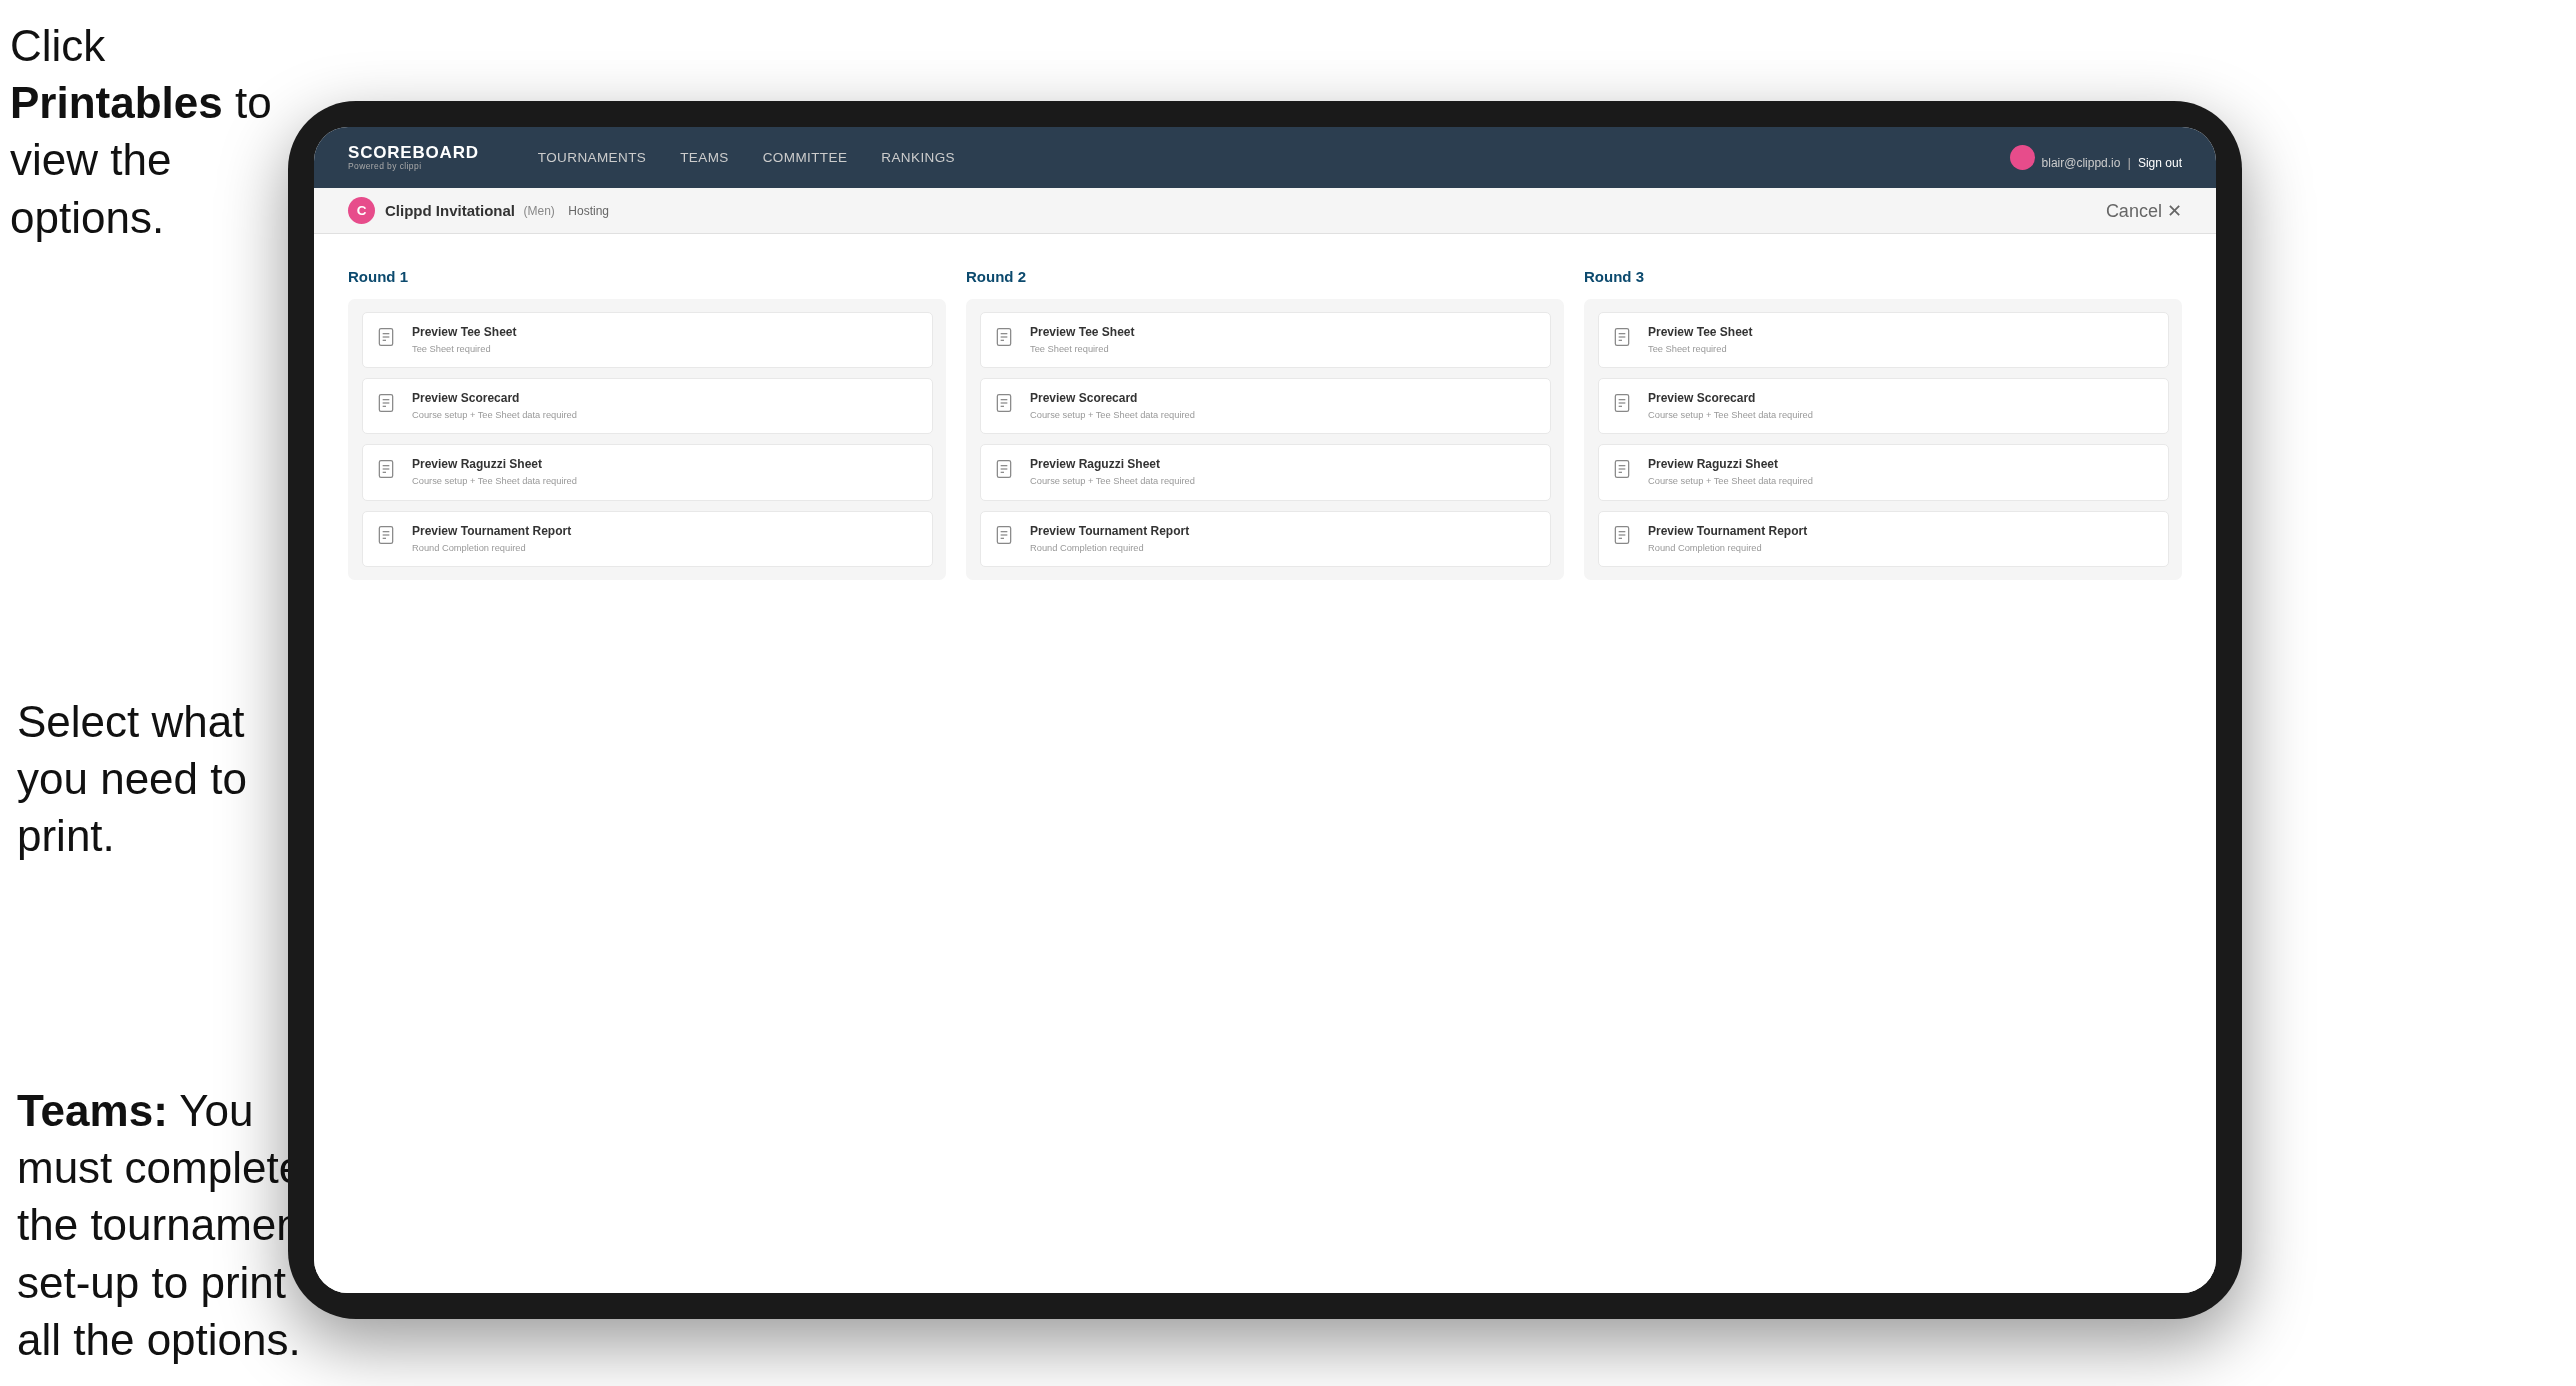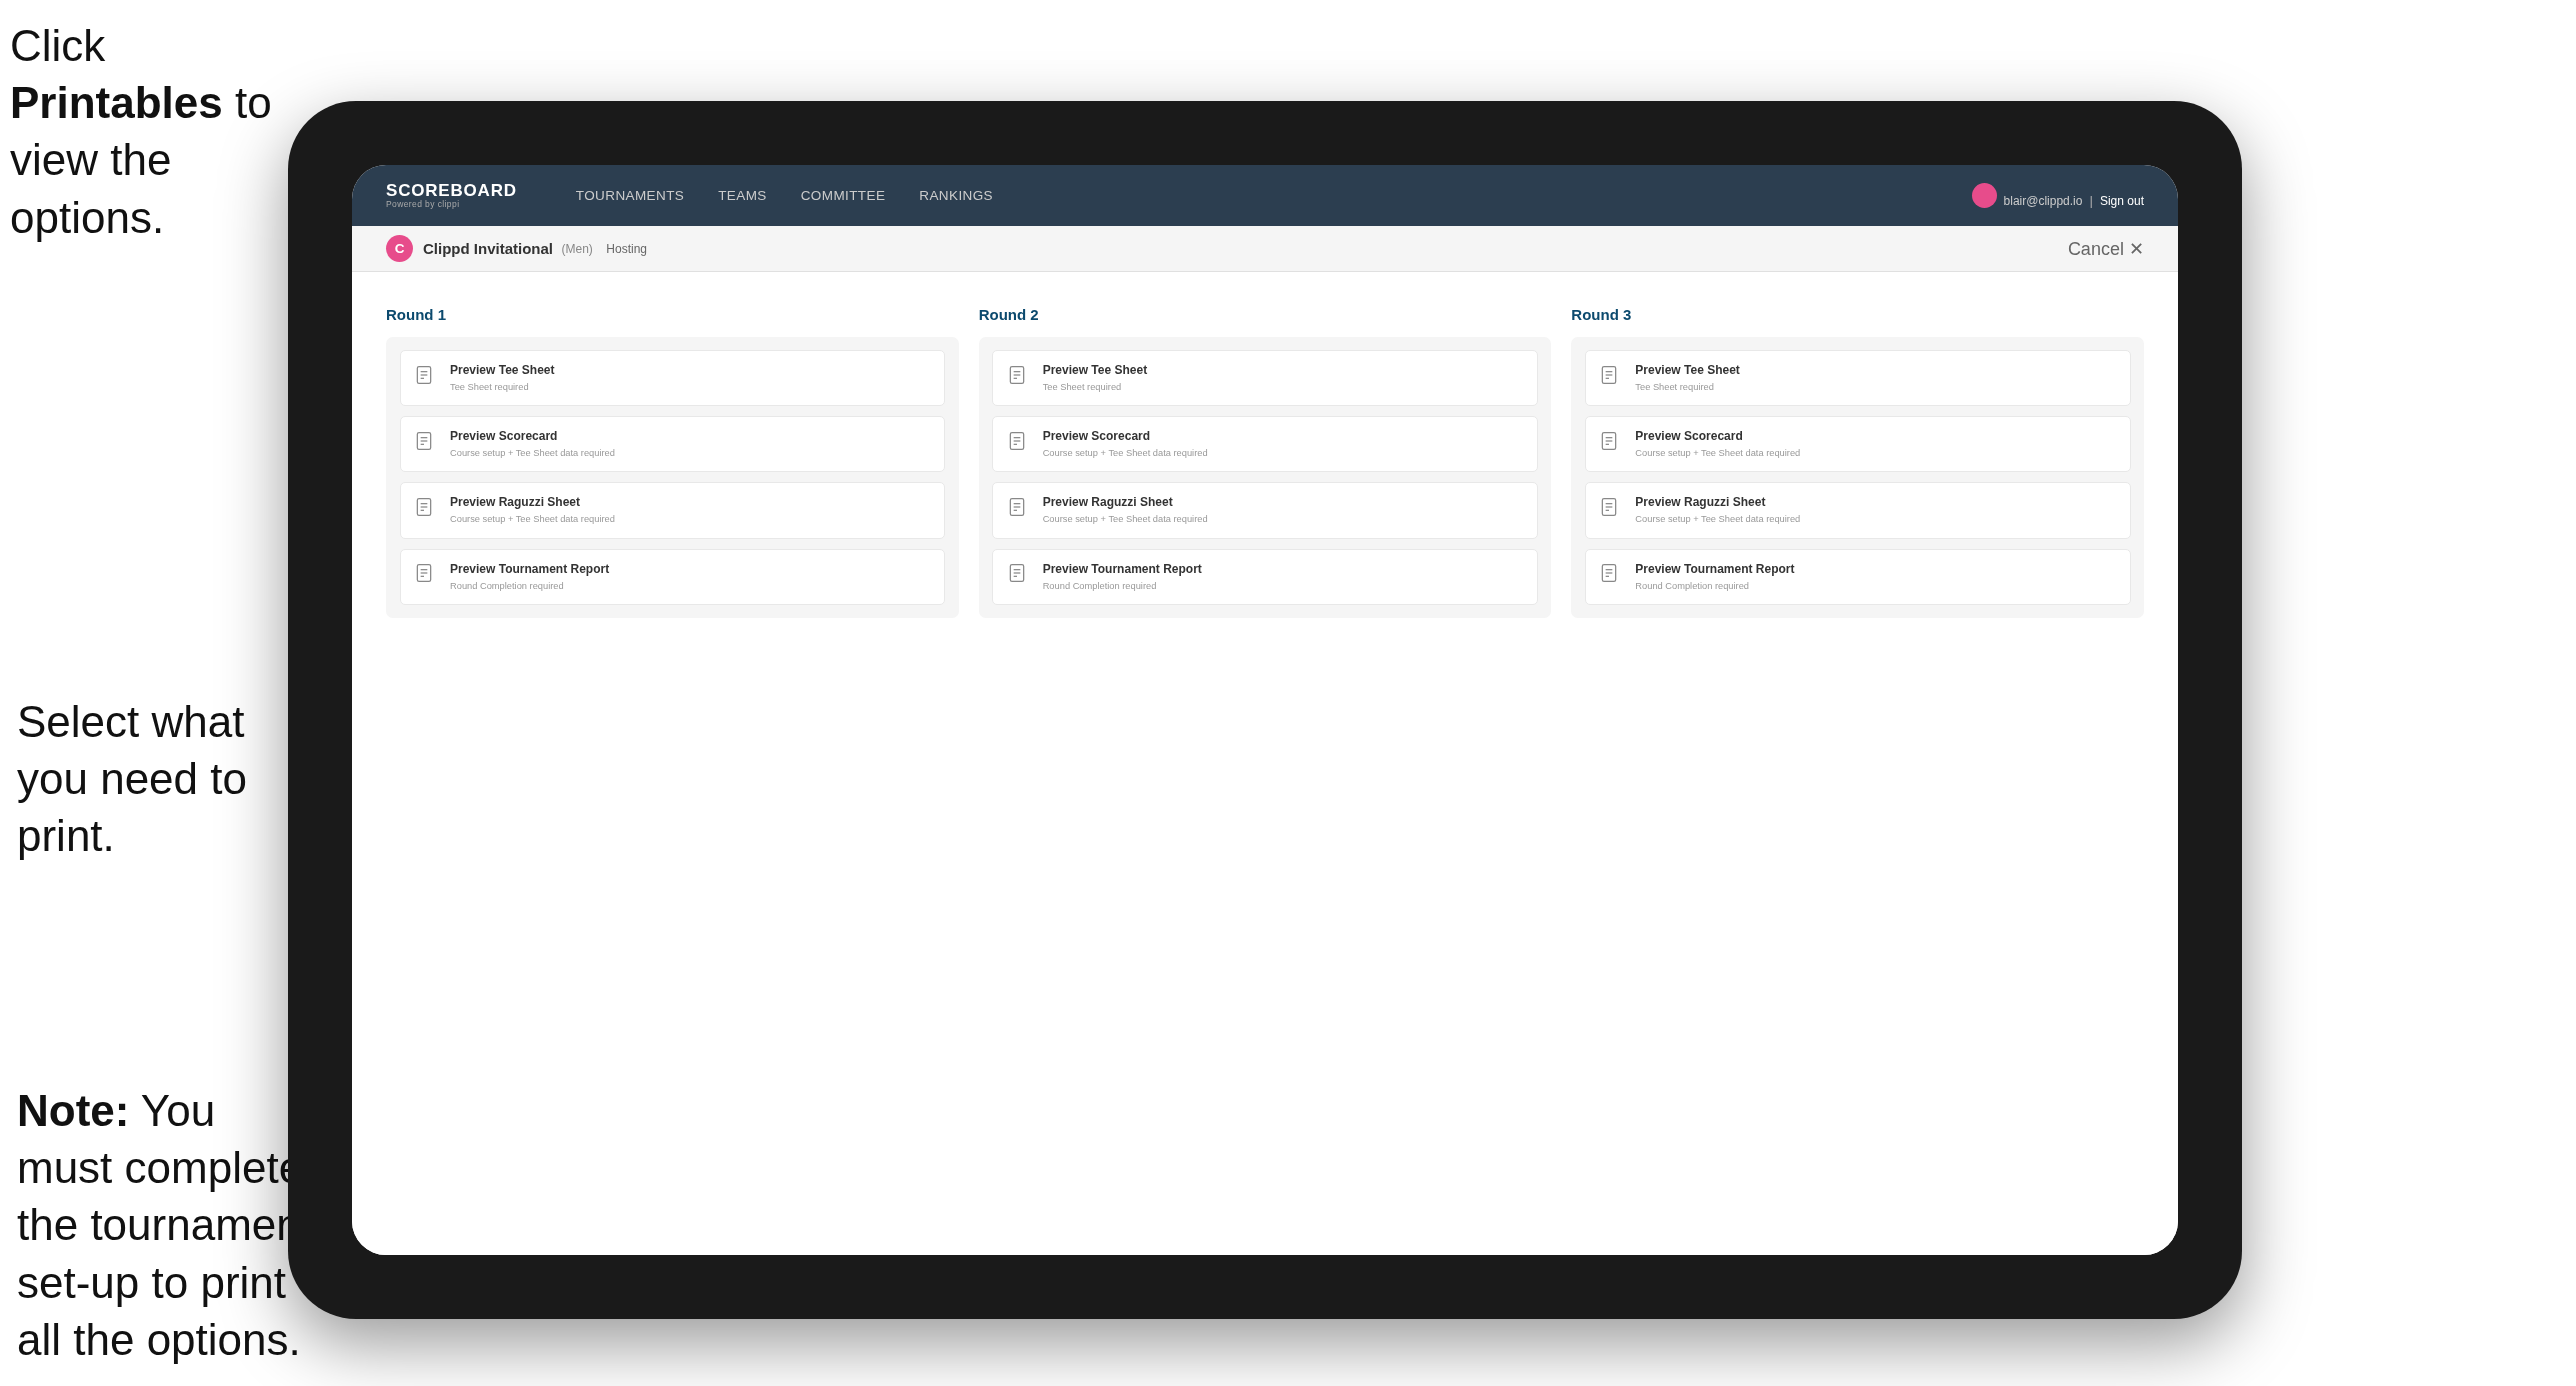--- a/index.html
+++ b/index.html
@@ -47,21 +47,21 @@
 
     
     .tablet-frame {
       position: absolute;
       top: 101px;
       left: 288px;
       width: 1954px;
       height: 1218px;
       background: #1a1a1a;
       border-radius: 68px;
-      padding: 64px;
+      padding: 26px;
       box-shadow: 0 25px 68px rgba(0,0,0,0.4);
     }
 
     .tablet-screen {
       width: 100%;
       height: 100%;
       background: #ffffff;
       border-radius: 34px;
       overflow: hidden;
       display: flex;
@@ -303,21 +303,21 @@
 
 <div class="annotation-top">
   Click <strong>Printables</strong> to view the options.
 </div>
 
 <div class="annotation-middle">
   <span>Select what you need to print.</span>
 </div>
 
 <div class="annotation-bottom">
-  <strong>Note:</strong><span> You must complete the tournament set-up to print all the options.</span>
+  <strong>Teams:</strong><span> You must complete the tournament set-up to print all the options.</span>
 </div>
 
 <svg class="arrow-top" viewBox="0 0 260 160" xmlns="http://www.w3.org/2000/svg">
   <line x1="20" y1="10" x2="220" y2="140" stroke="#e74c8b" stroke-width="8" stroke-linecap="round"></line>
   <polygon points="220,110 240,150 195,145" fill="#e74c8b"></polygon>
 </svg>
 
 <svg class="arrow-middle" viewBox="0 0 320 120" xmlns="http://www.w3.org/2000/svg">
   <line x1="300" y1="20" x2="60" y2="90" stroke="#e74c8b" stroke-width="8" stroke-linecap="round"></line>
   <polygon points="80,65 45,100 80,105" fill="#e74c8b"></polygon>

